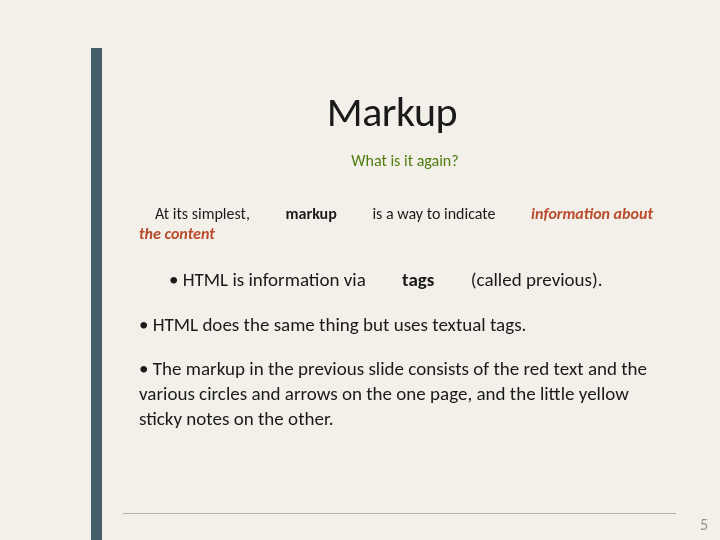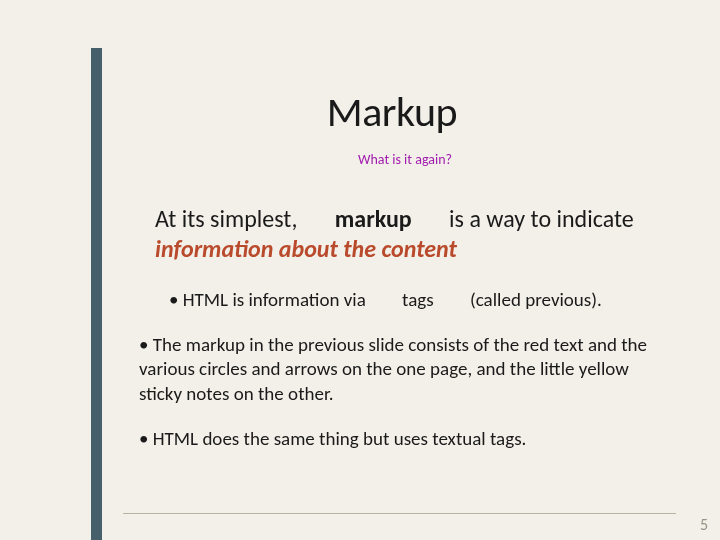--- a/index.html
+++ b/index.html
@@ -21,47 +21,47 @@
     text-align: center;
     padding-top: 22px;
   }
   .title {
     font-size: 42px;
     font-weight: 400;
     color: #1a1a1a;
     letter-spacing: -0.5px;
   }
   .subtitle {
-    font-size: 14px;
-    color: #a21caf;
+    font-size: 16px;
+    color: #4d7c0f;
     margin-top: -2px;
     padding-left: 26px;
   }
   .content {
     position: absolute;
     left: 75px;
     right: 60px;
     top: 140px;
   }
   .intro {
-    font-size: 24px;
+    font-size: 16px;
     color: #1a1a1a;
     line-height: 1.25;
     margin-bottom: 24px;
   }
   .intro .bold { font-weight: 700; }
   .intro .emph { font-style: italic; font-weight: 600; color: #b94a2c; }
   .bullet {
     font-size: 19px;
     color: #1a1a1a;
     line-height: 1.3;
     margin-bottom: 20px;
   }
   .bullet.first { padding-left: 14px; }
-  .bullet .bold { font-weight: 400; }
+  .bullet .bold { font-weight: 700; }
   .footer-rule {
     position: absolute;
     left: 75px;
     right: 60px;
     bottom: 42px;
     height: 1px;
     background: #b8b2a0;
   }
   .page-num {
     position: absolute;
@@ -83,19 +83,19 @@
 
 <div class="content">
   <p class="intro">
     <span>At its simplest, </span><span class="bold">markup</span><span> is a way to indicate </span><span class="emph">information about the content</span>
   </p>
 
   <p class="bullet first">
     <span>• HTML is information via </span><span class="bold">tags</span><span> (called previous).</span>
   </p>
 
+  <p class="bullet">• HTML does the same thing but uses textual tags.</p>
+
   <p class="bullet">• The markup in the previous slide consists of the red text and the various circles and arrows on the one page, and the little yellow sticky notes on the other.</p>
-
-  <p class="bullet">• HTML does the same thing but uses textual tags.</p>
 </div>
 
 <div class="footer-rule"></div>
 <div class="page-num">5</div>
 
 </body></html>

